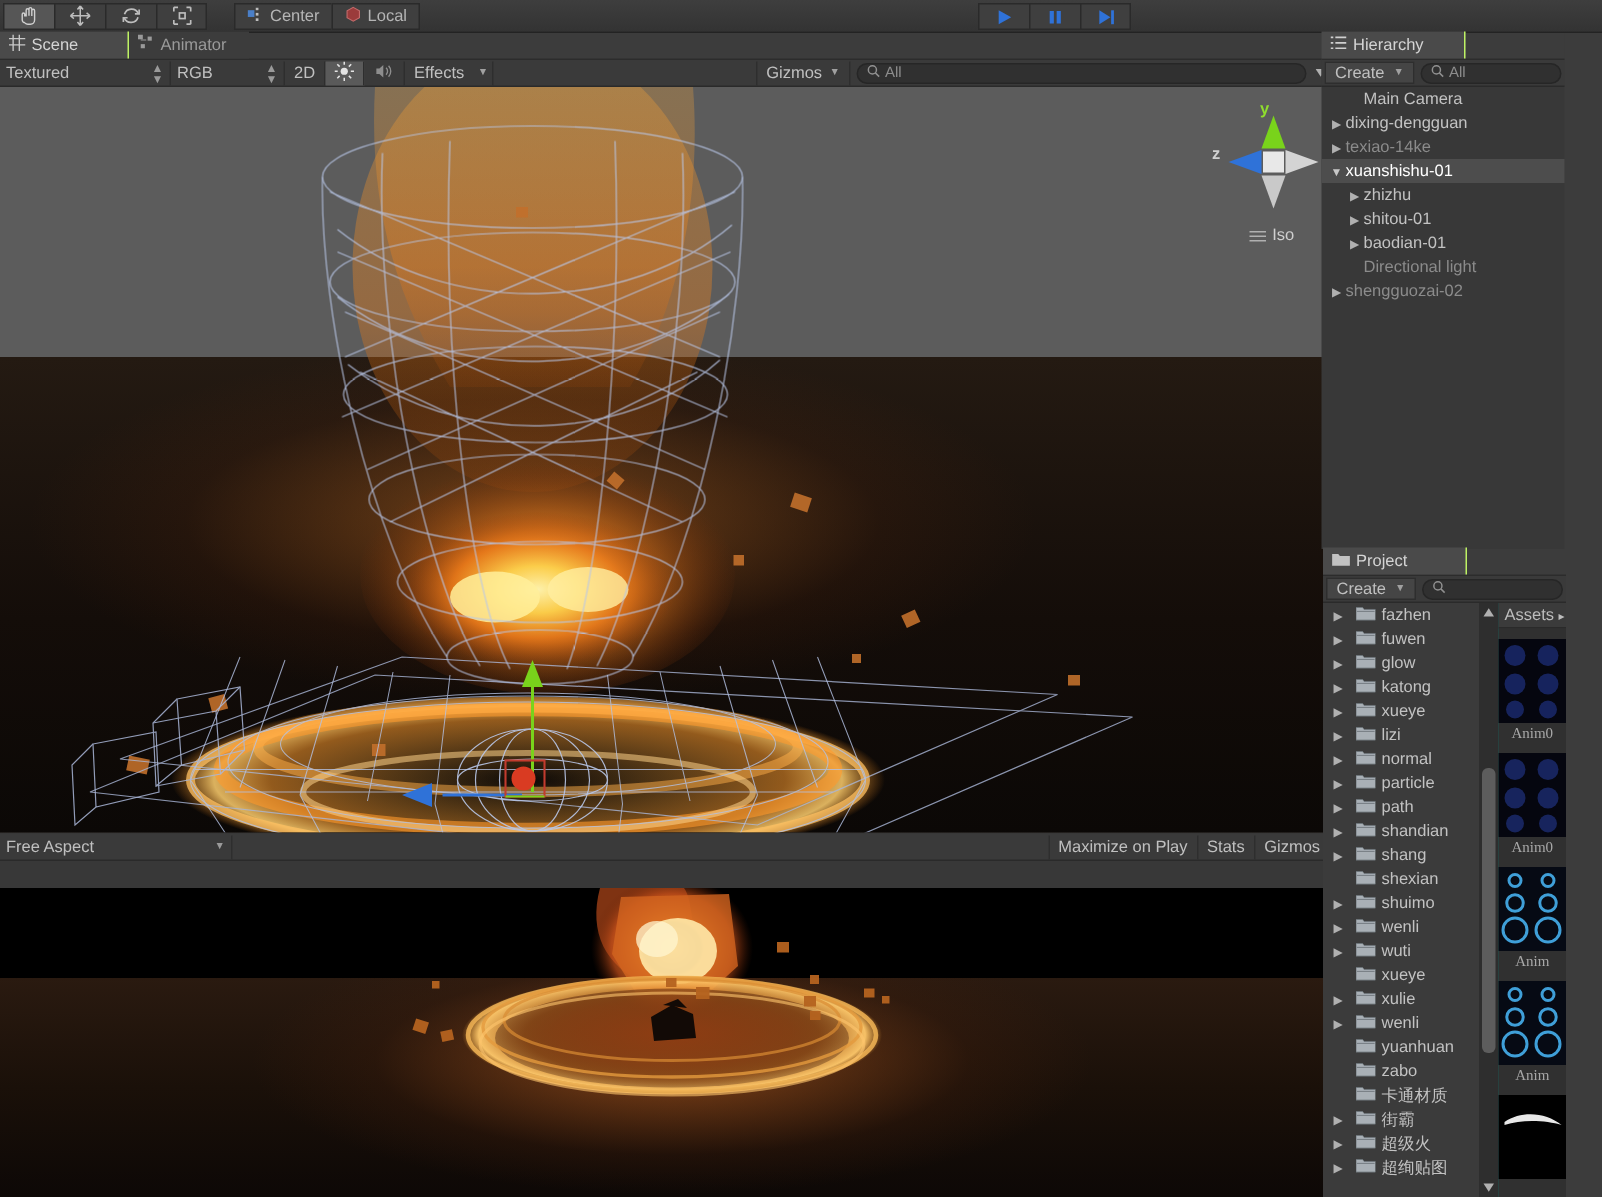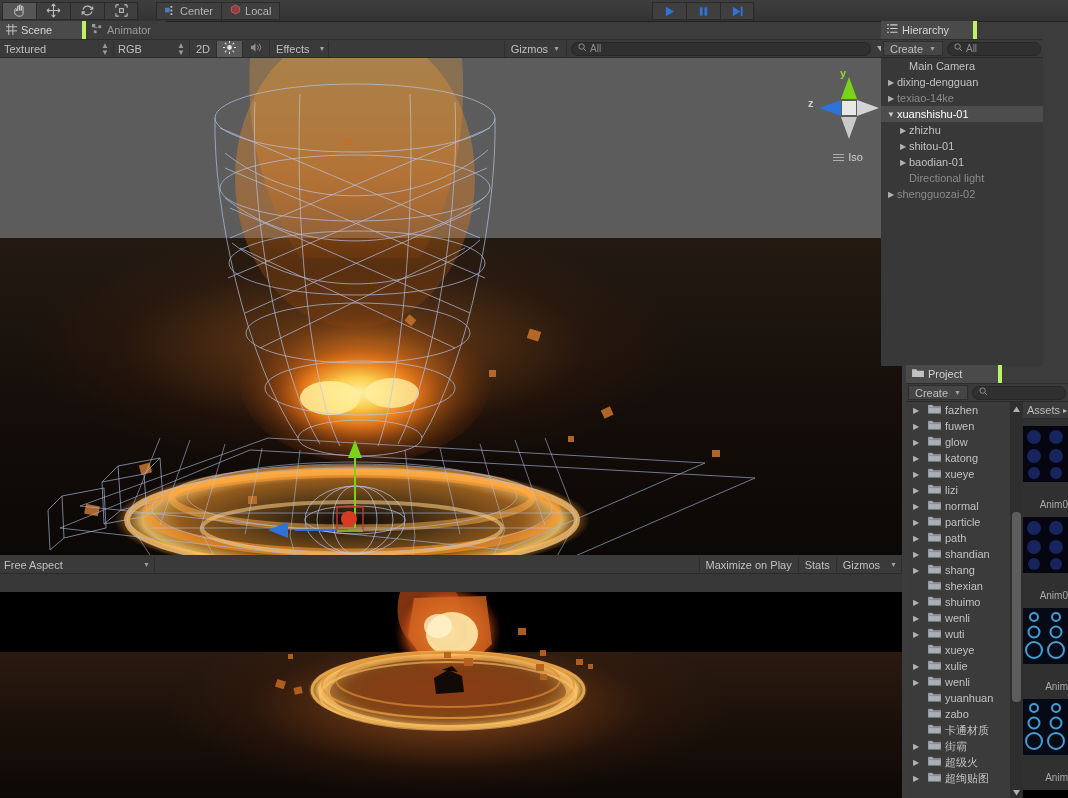--- a/index.html
+++ b/index.html
@@ -49,21 +49,21 @@
   
   .panel { position:absolute; background:#383838; }
   .tabbar {
     height:18px; background:#3c3c3c;
     border-bottom:1px solid #2c2c2c;
     display:flex; align-items:flex-end;
   }
   .tab {
     height:18px; padding:0 10px 0 6px; display:flex; align-items:center; gap:4px;
     background:#3a3a3a; color:#9a9a9a; font-size:11px;
-    border-right:4px solid #bef264;
+    border-right:1px solid #bef264;
   }
   .tab.active { background:#4a4a4a; color:#d4d4d4; }
   .subtoolbar {
     height:18px; background:#3a3a3a; border-bottom:1px solid #2a2a2a;
     display:flex; align-items:center;
   }
   .dd {
     height:16px; display:flex; align-items:center; justify-content:space-between;
     padding:0 4px 0 4px; color:#c0c0c0; font-size:11px;
     border-right:1px solid #2e2e2e;
@@ -125,21 +125,21 @@
     color:#c2c2c2; white-space:nowrap;
   }
   .hrow.sel { background:#4d4d4d; color:#ffffff; }
   .hrow.dim { color:#8b8b8b; }
   .foldout {
     width:12px; flex:0 0 12px; text-align:center; color:#b0b0b0; font-size:8px;
   }
   .foldout.open { color:#c8c8c8; }
 
   
-  #project { left:906px; top:366px; width:162px; height:432px; background:#0f766e; }
+  #project { left:882px; top:366px; width:162px; height:432px; background:#0f766e; }
   #proj-tree {
     position:absolute; left:0; top:36px; width:104px; height:396px;
     background:#3b3b3b; overflow:hidden;
   }
   .prow {
     height:16px; display:flex; align-items:center; font-size:11px;
     color:#c2c2c2; white-space:nowrap; padding-left:22px;
   }
   .folder-ico { width:13px; flex:0 0 13px; margin-right:4px; }
   #proj-scroll {
@@ -153,21 +153,21 @@
   #proj-assets {
     position:absolute; left:117px; top:36px; width:45px; height:396px;
     background:#303030; overflow:hidden;
   }
   .assets-bread {
     height:17px; background:#3b3b3b; border-bottom:1px solid #2a2a2a;
     display:flex; align-items:center; padding-left:4px; color:#bdbdbd; font-size:11px;
   }
   .asset-item { position:relative; width:45px; margin-top:7px; }
   .asset-thumb { width:45px; height:56px; background:#07070f; }
-  .asset-label { font-size:10px; color:#a8a8a8; text-align:right; padding-top:17px; }
+  .asset-label { font-size:10px; color:#a8a8a8; text-align:center; padding-top:2px;font-family:Liberation Serif, serif; }
 
   .hamburger { display:inline-block; width:11px; }
   .hamburger i { display:block; height:1px; background:#b0b0b0; margin:2px 0; }
 </style>
 </head>
 <body>
 
 <div id="app">
 
   <div class="toolbar">

